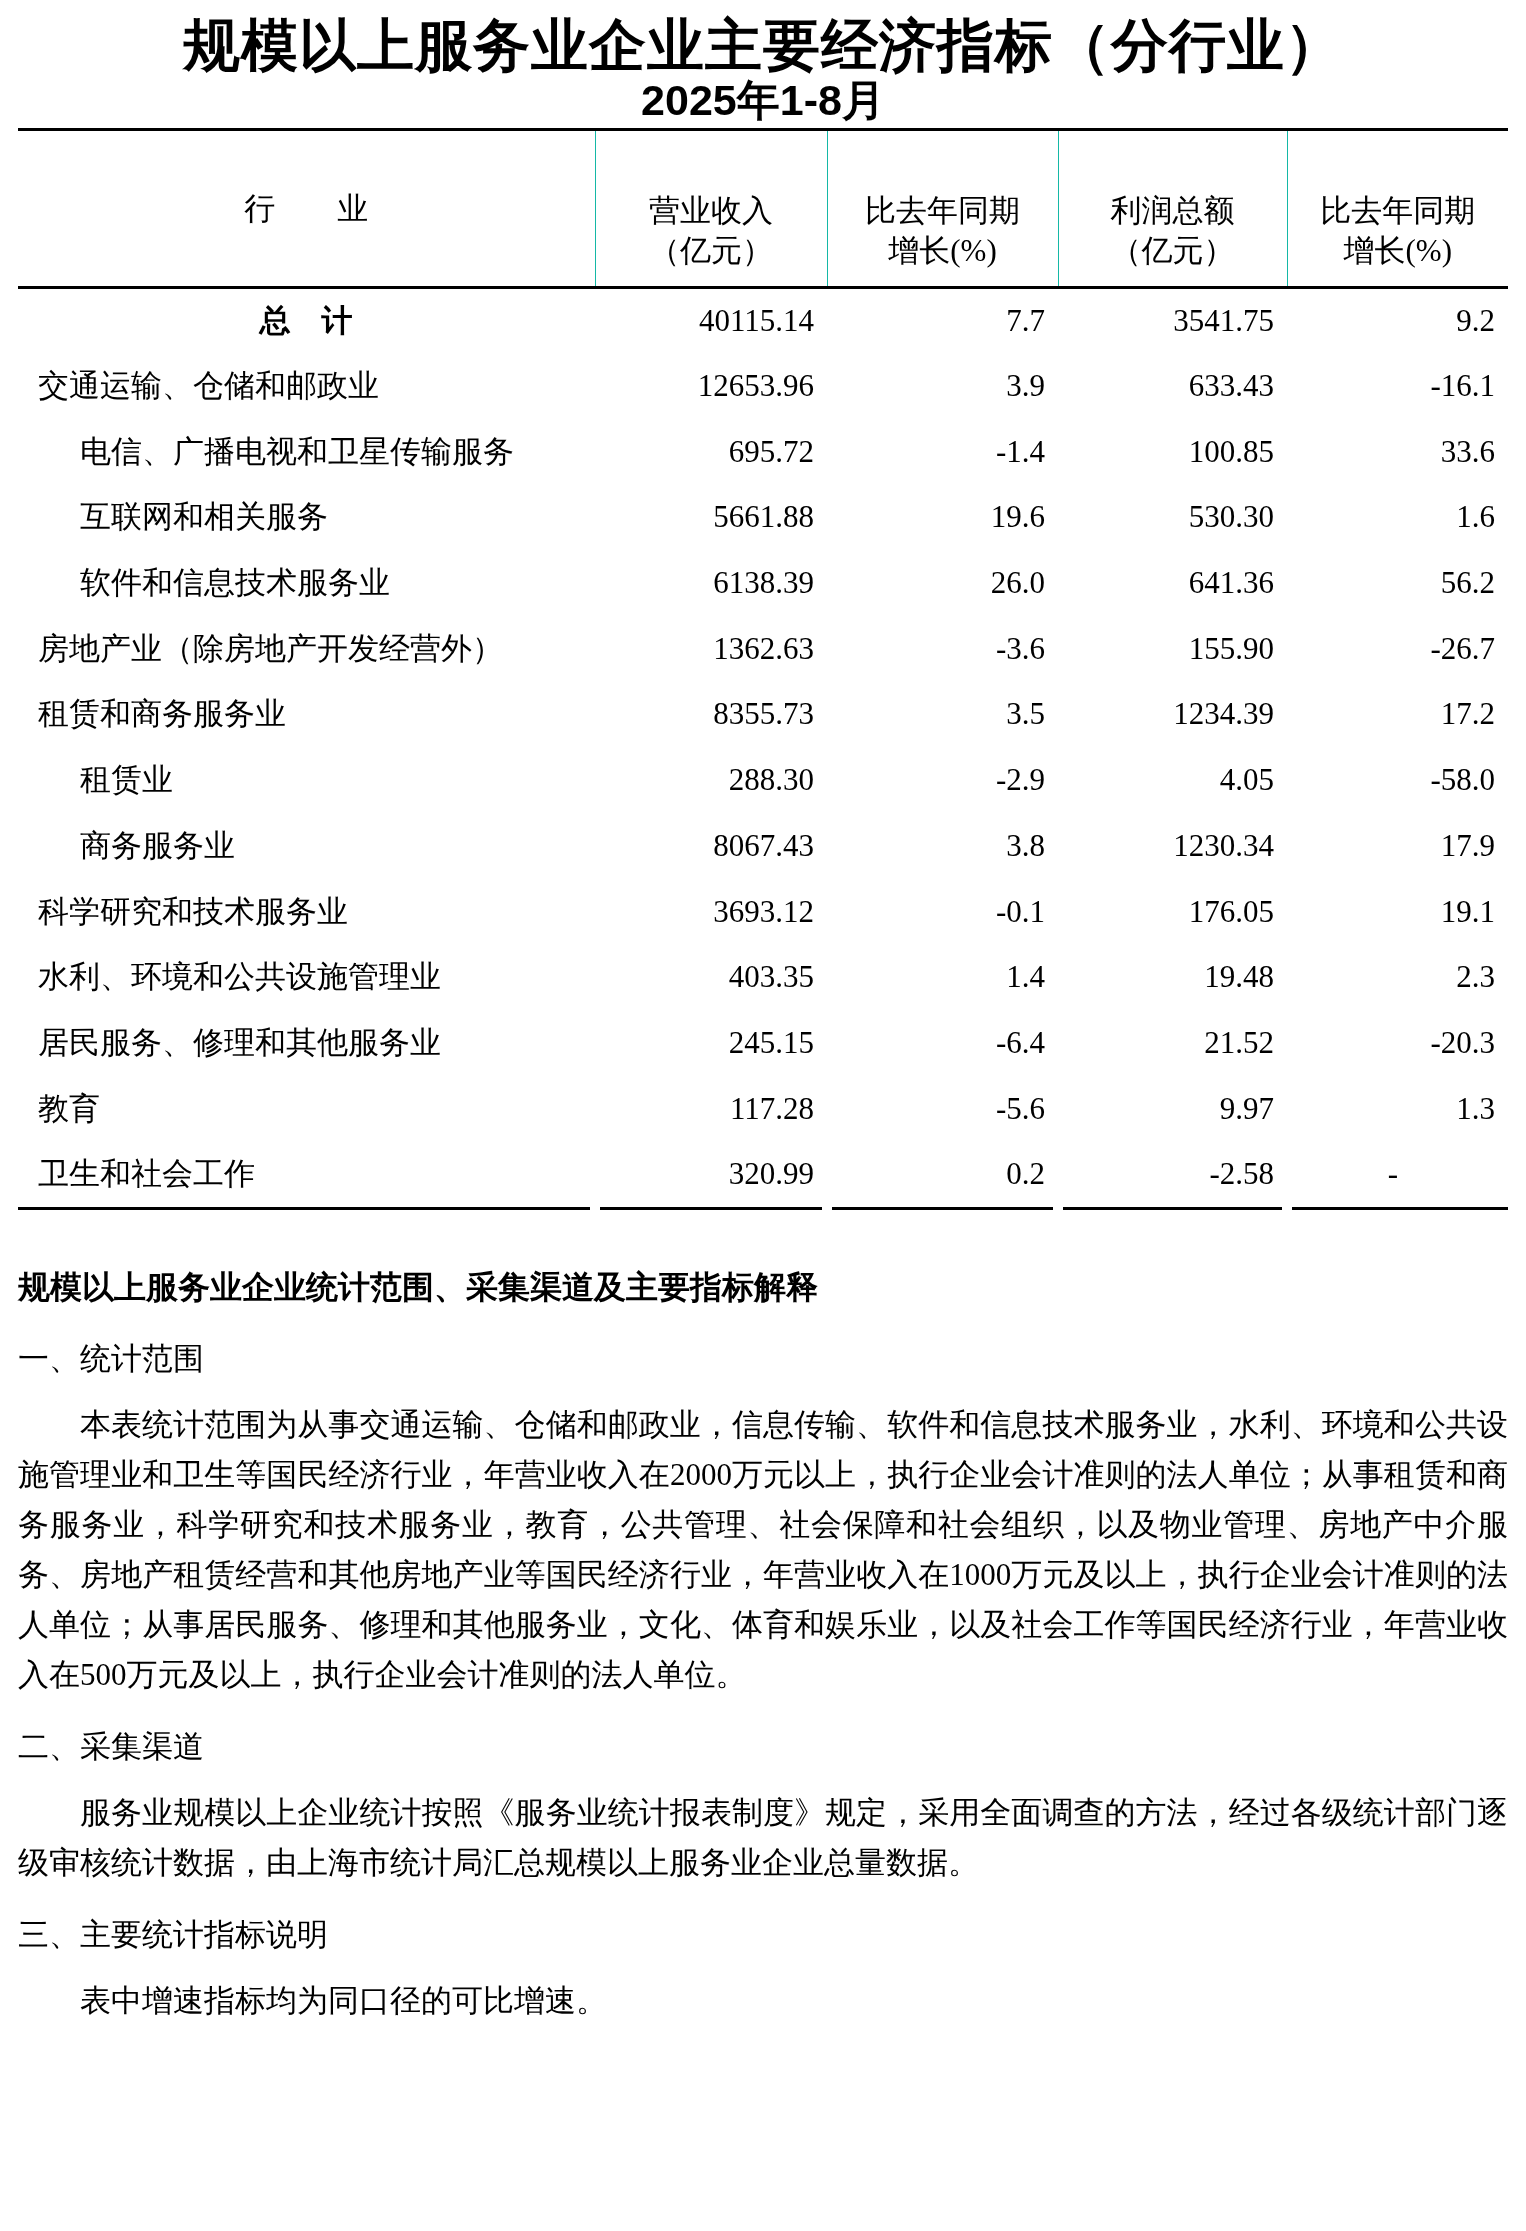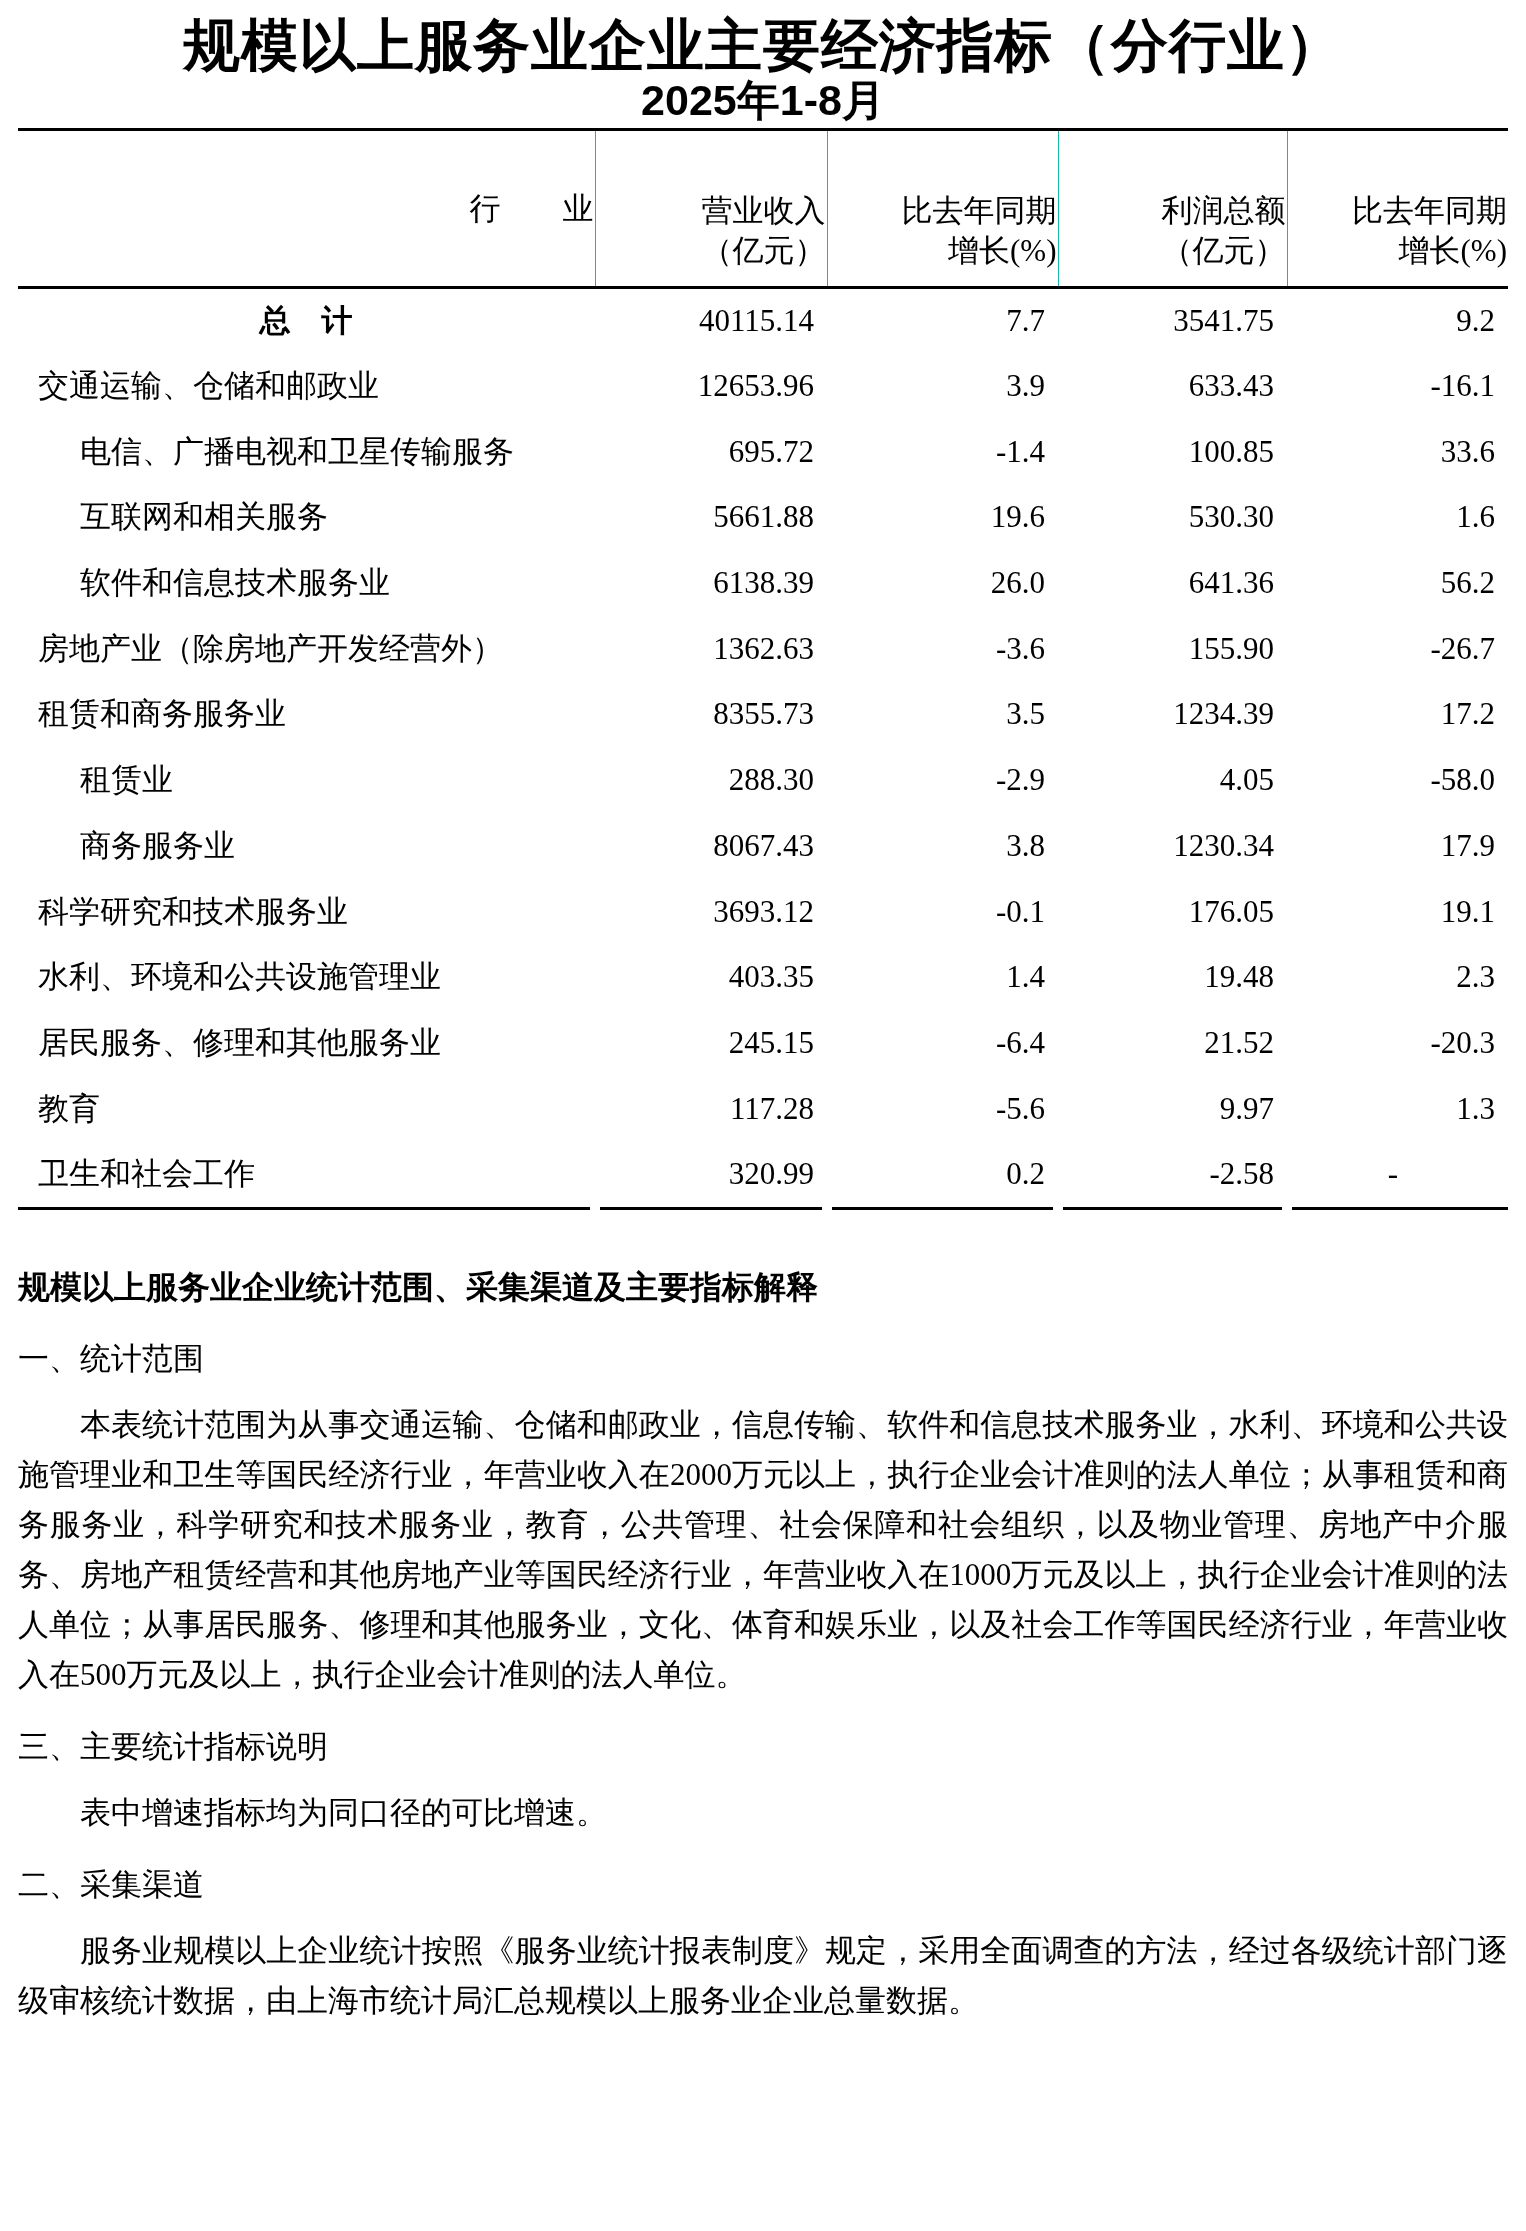--- a/index.html
+++ b/index.html
@@ -11,21 +11,21 @@
             font-weight:bold;font-size:43px;line-height:40px;margin:6px 0 8px;}
   table.ind-table{width:1490px;margin:0 auto;border-collapse:collapse;table-layout:fixed;
                   border-top:3px solid #000;font-size:31px;}
   table.ind-table col.c0{width:577px;}
   table.ind-table col.c1{width:232px;}
   table.ind-table col.c2{width:231px;}
   table.ind-table col.c3{width:229px;}
   table.ind-table col.c4{width:221px;}
   thead tr{height:158px;}
   thead th{border-bottom:3px solid #000;font-weight:normal;vertical-align:middle;
-           text-align:right;white-space:pre-line;line-height:40px;}
+           text-align:center;white-space:pre-line;line-height:40px;}
   thead th.col-h{border-left:1px solid #14b8a6;padding-top:46px;}
   tbody tr{height:65.7px;}
   tbody td{vertical-align:middle;}
   td.ind{text-align:left;padding-left:20px;}
   td.ind.indent{padding-left:62px;}
   td.ind.center{text-align:center;padding-left:0;}
   td.ind.bold{font-weight:bold;}
   td.num{text-align:right;padding-right:13px;font-variant-numeric:lining-nums;}
   td.num.dash{padding-right:110px;}
   .tbl-bottom{width:1490px;margin:0 auto;height:3px;display:flex;}
@@ -180,21 +180,21 @@
   </div>
 
 <div class="notes">
   <div class="notes-title">规模以上服务业企业统计范围、采集渠道及主要指标解释</div>
   <div id="notes-body">
       <div>
         <div class="note-h">一、统计范围</div>
         <div class="note-p">本表统计范围为从事交通运输、仓储和邮政业，信息传输、软件和信息技术服务业，水利、环境和公共设施管理业和卫生等国民经济行业，年营业收入在2000万元以上，执行企业会计准则的法人单位；从事租赁和商务服务业，科学研究和技术服务业，教育，公共管理、社会保障和社会组织，以及物业管理、房地产中介服务、房地产租赁经营和其他房地产业等国民经济行业，年营业收入在1000万元及以上，执行企业会计准则的法人单位；从事居民服务、修理和其他服务业，文化、体育和娱乐业，以及社会工作等国民经济行业，年营业收入在500万元及以上，执行企业会计准则的法人单位。</div>
       </div>
       <div>
+        <div class="note-h">二、采集渠道</div>
+        <div class="note-p">服务业规模以上企业统计按照《服务业统计报表制度》规定，采用全面调查的方法，经过各级统计部门逐级审核统计数据，由上海市统计局汇总规模以上服务业企业总量数据。</div>
+      </div>
+      <div>
         <div class="note-h">三、主要统计指标说明</div>
         <div class="note-p">表中增速指标均为同口径的可比增速。</div>
       </div>
-      <div>
-        <div class="note-h">二、采集渠道</div>
-        <div class="note-p">服务业规模以上企业统计按照《服务业统计报表制度》规定，采用全面调查的方法，经过各级统计部门逐级审核统计数据，由上海市统计局汇总规模以上服务业企业总量数据。</div>
-      </div>
     </div>
 </div>
 
 </body></html>

